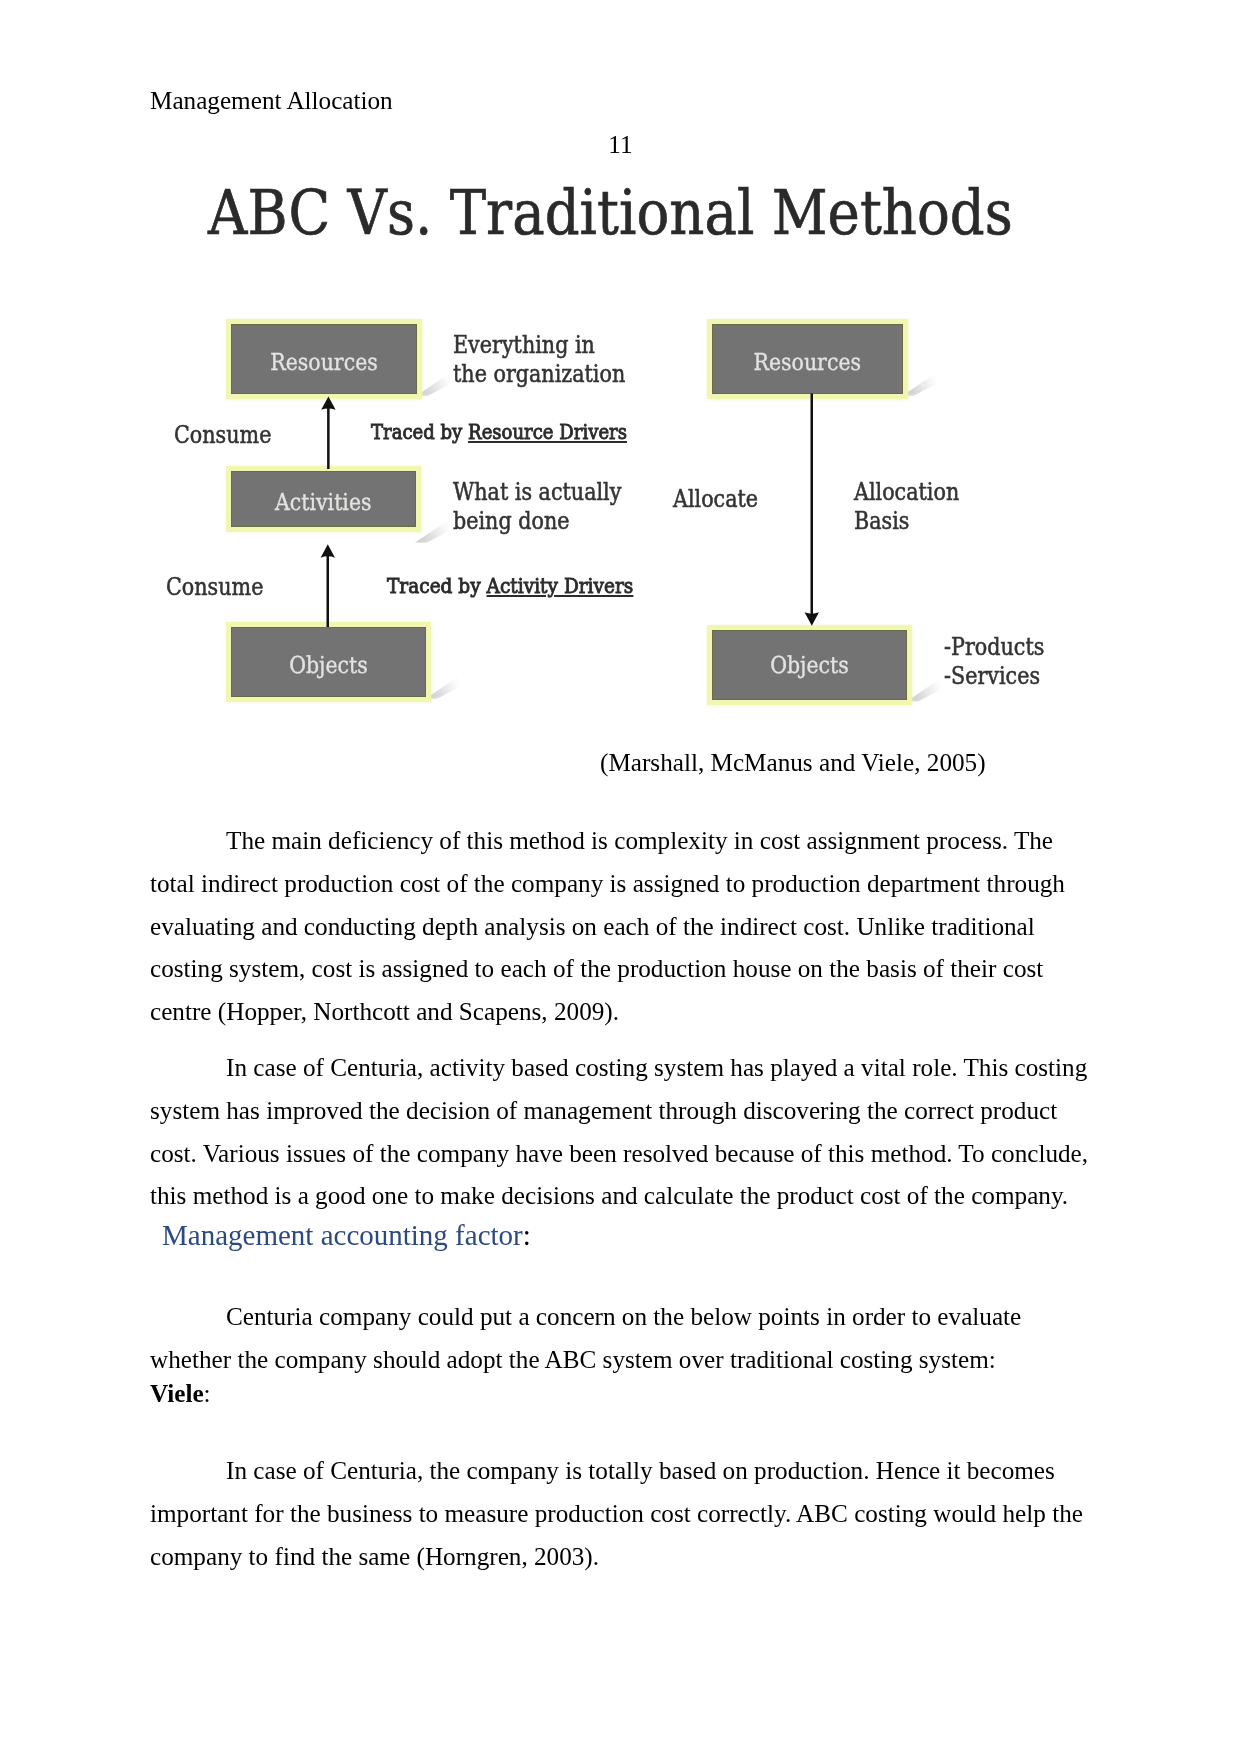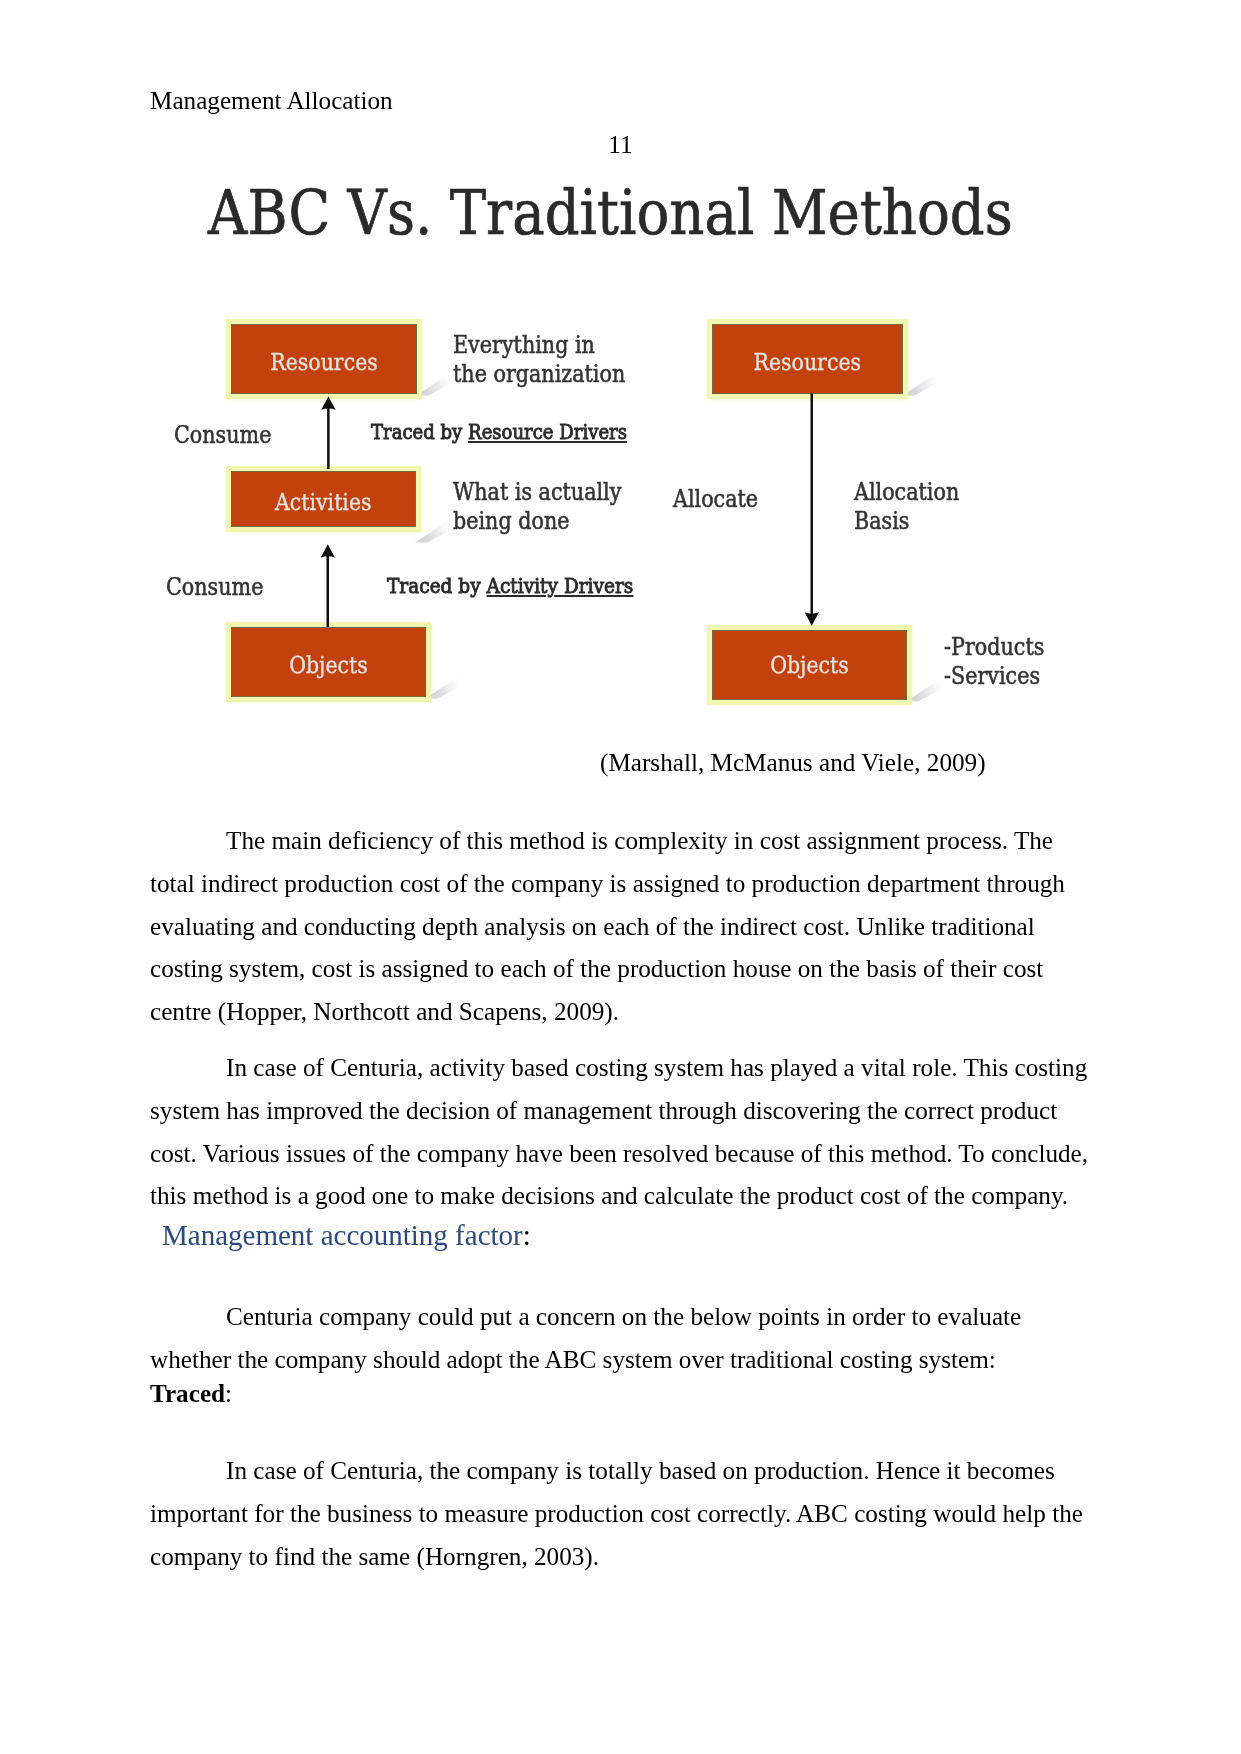--- a/index.html
+++ b/index.html
@@ -12,21 +12,21 @@
   
   #running-head{position:absolute;left:150px;top:86px;font-size:25.2px;line-height:1.18;white-space:nowrap;will-change:transform;}
   #page-number{position:absolute;left:0;width:1241px;top:130px;text-align:center;font-size:25.2px;line-height:1.18;will-change:transform;}
 
   
   #figure{position:absolute;left:151px;top:168px;width:910px;height:545px;background:transparent;}
   #fig-title{position:absolute;left:57px;top:14px;font-family:"DejaVu Serif",serif;
              font-size:62px;color:#2a2a2a;white-space:nowrap;line-height:1;
              transform:scaleX(.880);transform-origin:0 0;
              -webkit-text-stroke:0.7px #2a2a2a;-webkit-font-smoothing:antialiased;}
-  .nodebox{position:absolute;background:#c2410c;border:1.6px solid #6a6b45;will-change:transform;
+  .nodebox{position:absolute;background:#737373;border:1.6px solid #6a6b45;will-change:transform;
            box-shadow:0 0 0 5.0px #f1f6b0, 0 0 3px 5.5px rgba(241,246,176,.65);
            box-sizing:border-box;z-index:3;}
   .nodebox .nb-txt{position:absolute;left:0;width:100%;top:50%;
         transform:translateY(-50%) scaleX(.88);
         text-align:center;color:#e3e3e1;font-family:"DejaVu Serif",serif;font-size:23.3px;-webkit-text-stroke:0.35px #e3e3e1;
         line-height:1;white-space:nowrap;-webkit-font-smoothing:antialiased;
         text-rendering:geometricPrecision;}
   .nodeshadow{position:absolute;z-index:1;
         background:linear-gradient(62deg, rgba(130,130,138,.46) 0%, rgba(160,160,168,.34) 40%, rgba(205,205,210,.13) 78%, rgba(238,238,240,0) 100%);
         clip-path:polygon(0% 100%, 100% 8%, 100% 52%, 34% 100%);filter:blur(1.6px);}
@@ -107,22 +107,22 @@
     <div class="fl" style="left:302px;top:310px;">What is actually
 being done</div>
     <div class="fl traced" style="left:236px;top:403px;transform:scaleX(.870);"><span>Traced by </span><span class="u">Activity Drivers</span></div>
     <div class="fl" style="left:522px;top:317px;">Allocate</div>
     <div class="fl" style="left:703px;top:310px;">Allocation
 Basis</div>
     <div class="fl" style="left:793px;top:465px;">-Products
 -Services</div>
   </div>
 
-  <div id="citation">(Marshall, McManus and Viele, 2009)</div>
+  <div id="citation">(Marshall, McManus and Viele, 2005)</div>
 
   <div class="para" id="p1">The main deficiency of this method is complexity in cost assignment process. The total indirect production cost of the company is assigned to production department through evaluating and conducting depth analysis on each of the indirect cost. Unlike traditional costing system, cost is assigned to each of the production house on the basis of their cost centre (Hopper, Northcott and Scapens, 2009).</div>
   <div class="para" id="p2">In case of Centuria, activity based costing system has played a vital role. This costing system has improved the decision of management through discovering the correct product cost. Various issues of the company have been resolved because of this method. To conclude, this method is a good one to make decisions and calculate the product cost of the company.</div>
   <div class="sec-head" id="h1"><span>Management accounting factor</span><span class="colon">:</span></div>
   <div class="para" id="p3">Centuria company could put a concern on the below points in order to evaluate whether the company should adopt the ABC system over traditional costing system:</div>
-  <div class="sub-head" id="h2"><span>Traced</span><span class="colon">:</span></div>
+  <div class="sub-head" id="h2"><span>Viele</span><span class="colon">:</span></div>
   <div class="para" id="p4">In case of Centuria, the company is totally based on production. Hence it becomes important for the business to measure production cost correctly. ABC costing would help the company to find the same (Horngren, 2003).</div>
 
 </div>
 
 </body></html>

